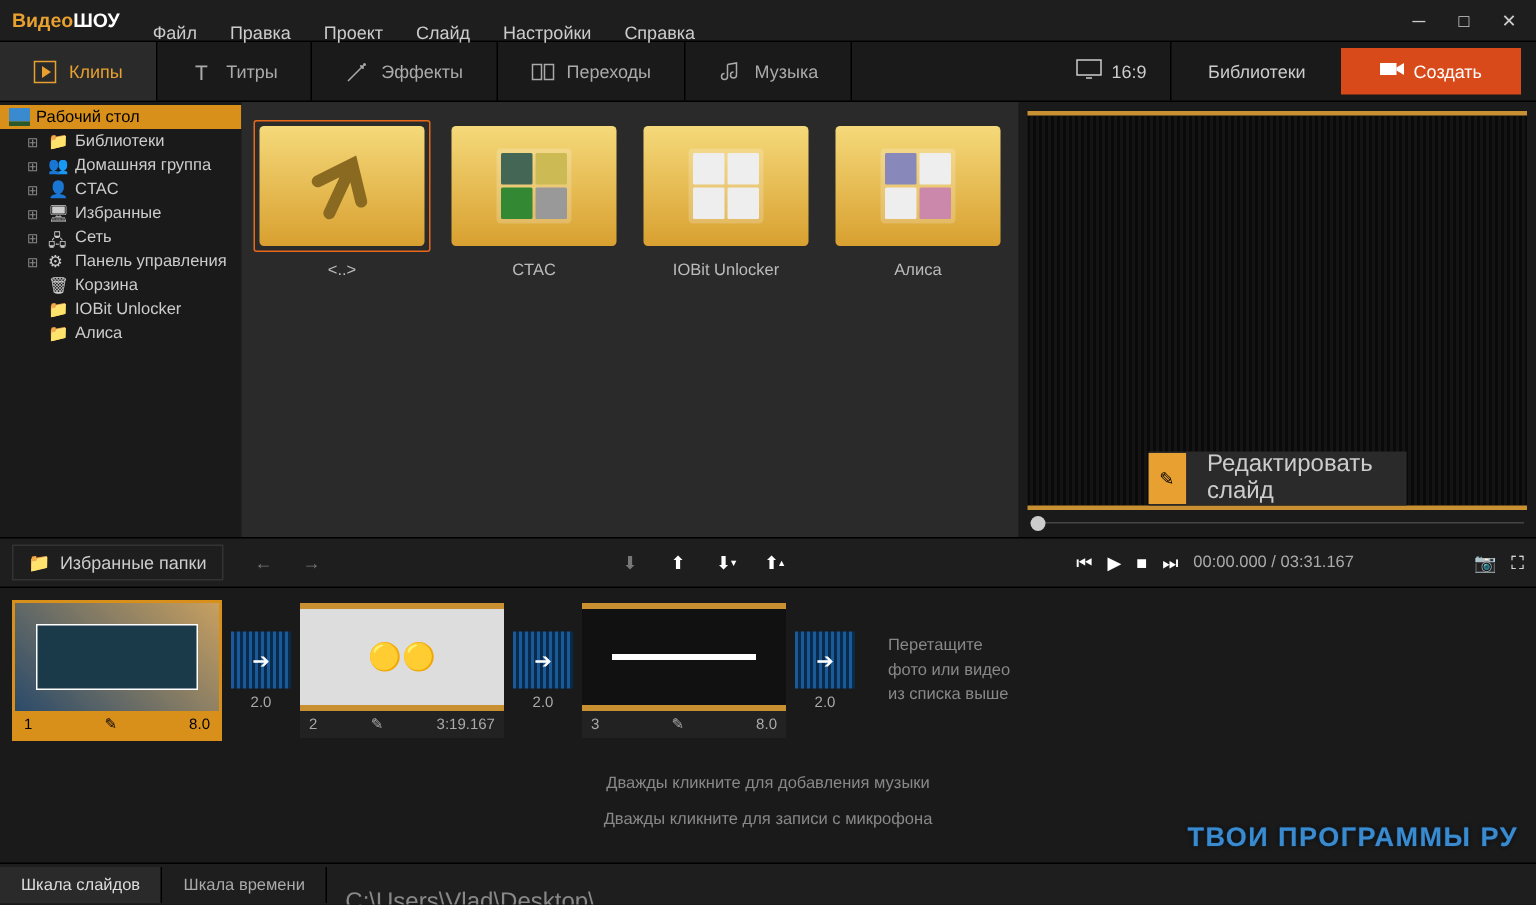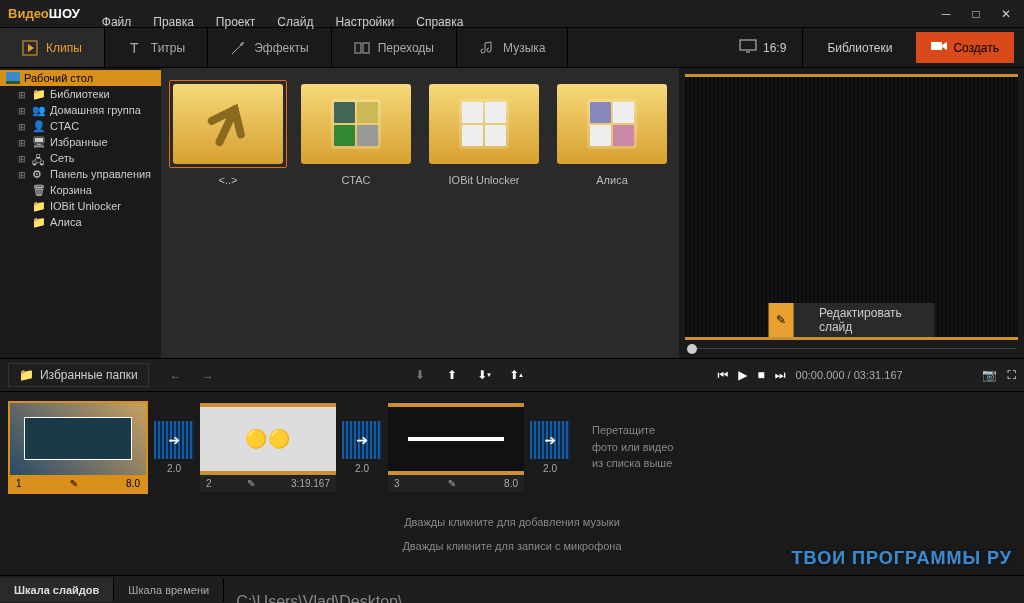--- a/index.html
+++ b/index.html
@@ -16,21 +16,21 @@
 .winbtn { width: 20px; height: 20px; display: flex; align-items: center; justify-content: center; color: #ccc; cursor: pointer; }
 
 
 .tabbar { height: 40px; background: #1a1a1a; display: flex; align-items: stretch; border-bottom: 1px solid #000; }
 .tab { display: flex; align-items: center; gap: 8px; padding: 0 22px; color: #aaa; cursor: pointer; border-right: 1px solid #000; }
 .tab.active { background: #2a2a2a; color: #e8a030; text-align: right; }
 .tab .ticon { width: 16px; height: 16px; display: flex; align-items: center; justify-content: center; }
 .tabbar-right { margin-left: auto; display: flex; align-items: center; gap: 12px; padding-right: 10px; }
 .aspect { display: flex; align-items: center; gap: 6px; color: #ccc; padding: 0 16px; border-right: 1px solid #000; height: 100%; }
 .savebtn { color: #ccc; padding: 6px 12px; cursor: pointer; }
-.createbtn { background: #d94a1a; color: #000000; padding: 8px 15px; cursor: pointer; display: flex; align-items: center; gap: 6px; }
+.createbtn { background: #d94a1a; color: #ffffff; padding: 8px 26px; cursor: pointer; display: flex; align-items: center; gap: 6px; }
 
 
 .main { display: flex; height: 290px; }
 .sidebar { width: 168px; background: #1a1a1a; padding: 2px 0; overflow: hidden; }
 .side-item { display: flex; align-items: flex-end; gap: 4px; padding: 2px 6px; font-size: 11px; color: #ccc; cursor: pointer; white-space: nowrap; }
 .side-item.sel { background: #d8901a; color: #000; }
 .side-item .exp { width: 10px; font-size: 9px; color: #888; }
 .side-item .ficon { width: 14px; height: 12px; }
 .side-item.depth1 { padding-left: 18px; }
 
@@ -40,21 +40,21 @@
 .folder.sel .folder-thumb-wrap { border: 1px solid #e8681a; padding: 3px; border-radius: 2px; }
 .folder-thumb-wrap { padding: 4px; }
 .folder-thumb .inner { width: 50px; height: 50px; background: rgba(255,255,255,0.2); border-radius: 3px; display: flex; flex-wrap: wrap; gap: 2px; padding: 3px; }
 .folder-thumb .sq { flex: 1 0 45%; background: #888; border-radius: 1px; }
 .folder-name { margin-top: 6px; font-size: 11px; color: #bbb; text-align: center; }
 
 .preview { width: 360px; background: #1a1a1a; display: flex; flex-direction: column; }
 .preview-canvas { flex: 1; background: #111 repeating-linear-gradient(90deg,#0a0a0a 0 2px,#141414 2px 4px); position: relative; margin: 6px; border-top: 3px solid #c89030; border-bottom: 3px solid #c89030; }
 .edit-slide-btn { position: absolute; bottom: 0; left: 50%; transform: translateX(-50%); display: flex; align-items: center; background: #2a2a2a; }
 .edit-slide-icon { background: #e8a030; width: 34px; height: 34px; display: flex; align-items: center; justify-content: center; color: #000; }
-.edit-slide-txt { padding: 0 25px; color: #ccc; font-size: 12px; }
+.edit-slide-txt { padding: 0 14px; color: #ccc; font-size: 16px; }
 .preview-seek { height: 8px; margin: 2px 8px; border-top: 1px solid #444; position: relative; }
 .preview-seek .knob { position: absolute; left: 0; top: -5px; width: 10px; height: 10px; background: #ccc; border-radius: 50%; }
 
 
 .toolrow { height: 34px; background: #1e1e1e; display: flex; align-items: center; padding: 0 8px; border-top: 1px solid #000; border-bottom: 1px solid #000; }
 .fav-folders { display: flex; align-items: center; gap: 6px; padding: 4px 10px; border: 1px solid #333; cursor: pointer; }
 .tool-group { display: flex; gap: 10px; margin-left: 16px; }
 .tbtn { width: 22px; height: 22px; display: flex; align-items: center; justify-content: center; color: #777; cursor: pointer; }
 .tbtn.on { color: #fff; }
 .toolrow .center { margin-left: auto; }
@@ -75,21 +75,21 @@
 .trans-dur { font-size: 10px; color: #aaa; text-align: center; }
 .drag-hint { color: #888; font-size: 11px; margin-left: 16px; line-height: 1.5; }
 
 
 .audio-hints { background: #1a1a1a; padding: 8px 0; text-align: center; }
 .audio-hint { color: #888; font-size: 11px; padding: 6px 12px; }
 
 
 .bottombar { position: absolute; bottom: 0; left: 0; right: 0; height: 28px; background: #1e1e1e; display: flex; align-items: center; border-top: 1px solid #000; }
 .bb-tab { padding: 6px 14px; font-size: 11px; color: #aaa; cursor: pointer; border-right: 1px solid #000; }
-.bb-tab.active { background: #2a2a2a; color: #ddd; font-weight: bold; }
+.bb-tab.active { background: #2a2a2a; color: #ddd; }
 .bb-path { padding: 0 12px; font-size: 16px; color: #888; margin-top: 25px; }
 .watermark { position: absolute; right: 12px; bottom: 34px; font-size: 18px; font-weight: bold; letter-spacing: 1px; color: #3a8acf; text-shadow: 0 0 3px #000, 0 0 1px #3a8acf; }
 
 svg { width: 100%; height: 100%; }
 </style>
 </head>
 <body>
 
 <div class="titlebar">
   <div class="logo">

